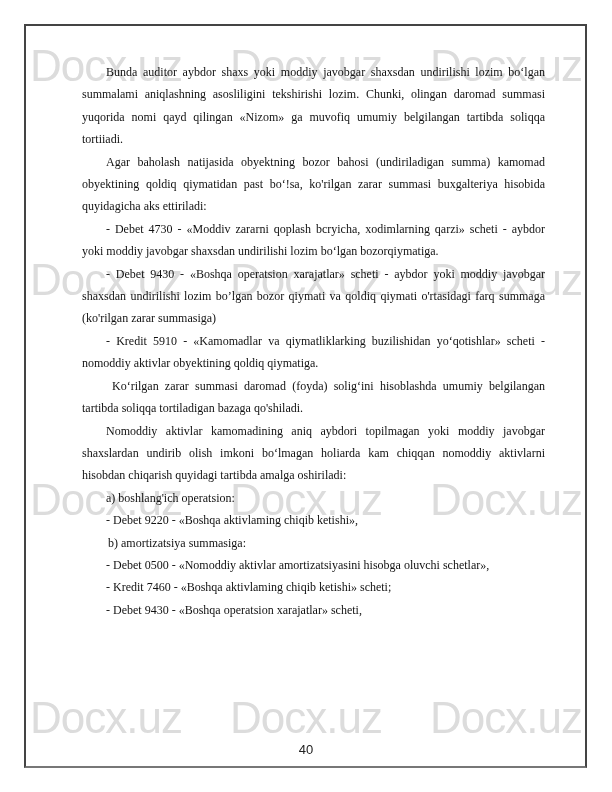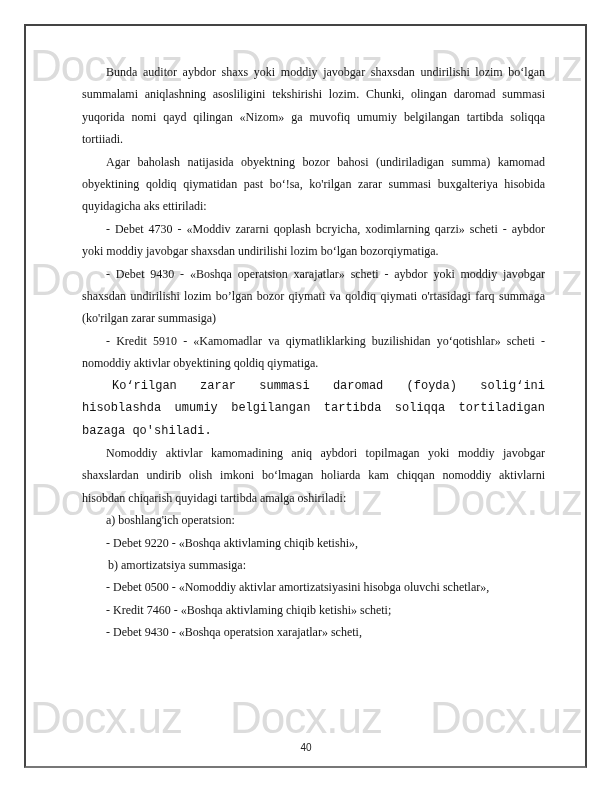--- a/index.html
+++ b/index.html
@@ -49,36 +49,36 @@
       z-index: 2;
       font-size: 12px;
       line-height: 22.4px;
       margin-top: 9px;
     }
     .p {
       margin: 0;
       text-align: justify;
       text-indent: 24px;
     }
-    .p.indent-extra { text-indent: 30px; font-family: Liberation Mono, monospace; }
+    .p.indent-extra { text-indent: 30px; }
     .li {
       margin: 0;
       padding-left: 24px;
       text-align: left;
       white-space: nowrap;
     }
     .li.b { padding-left: 26px; }
     .page-number {
       position: absolute;
       left: 0;
       width: 612px;
       top: 742px;
       text-align: center;
       font-family: "Liberation Sans", "DejaVu Sans", sans-serif;
-      font-size: 10px;
+      font-size: 13px;
       color: #222;
       z-index: 2;
     }
   </style>
 </head>
 <body>
 
 <div class="page-border"></div>
 
 <div class="watermark-layer">

